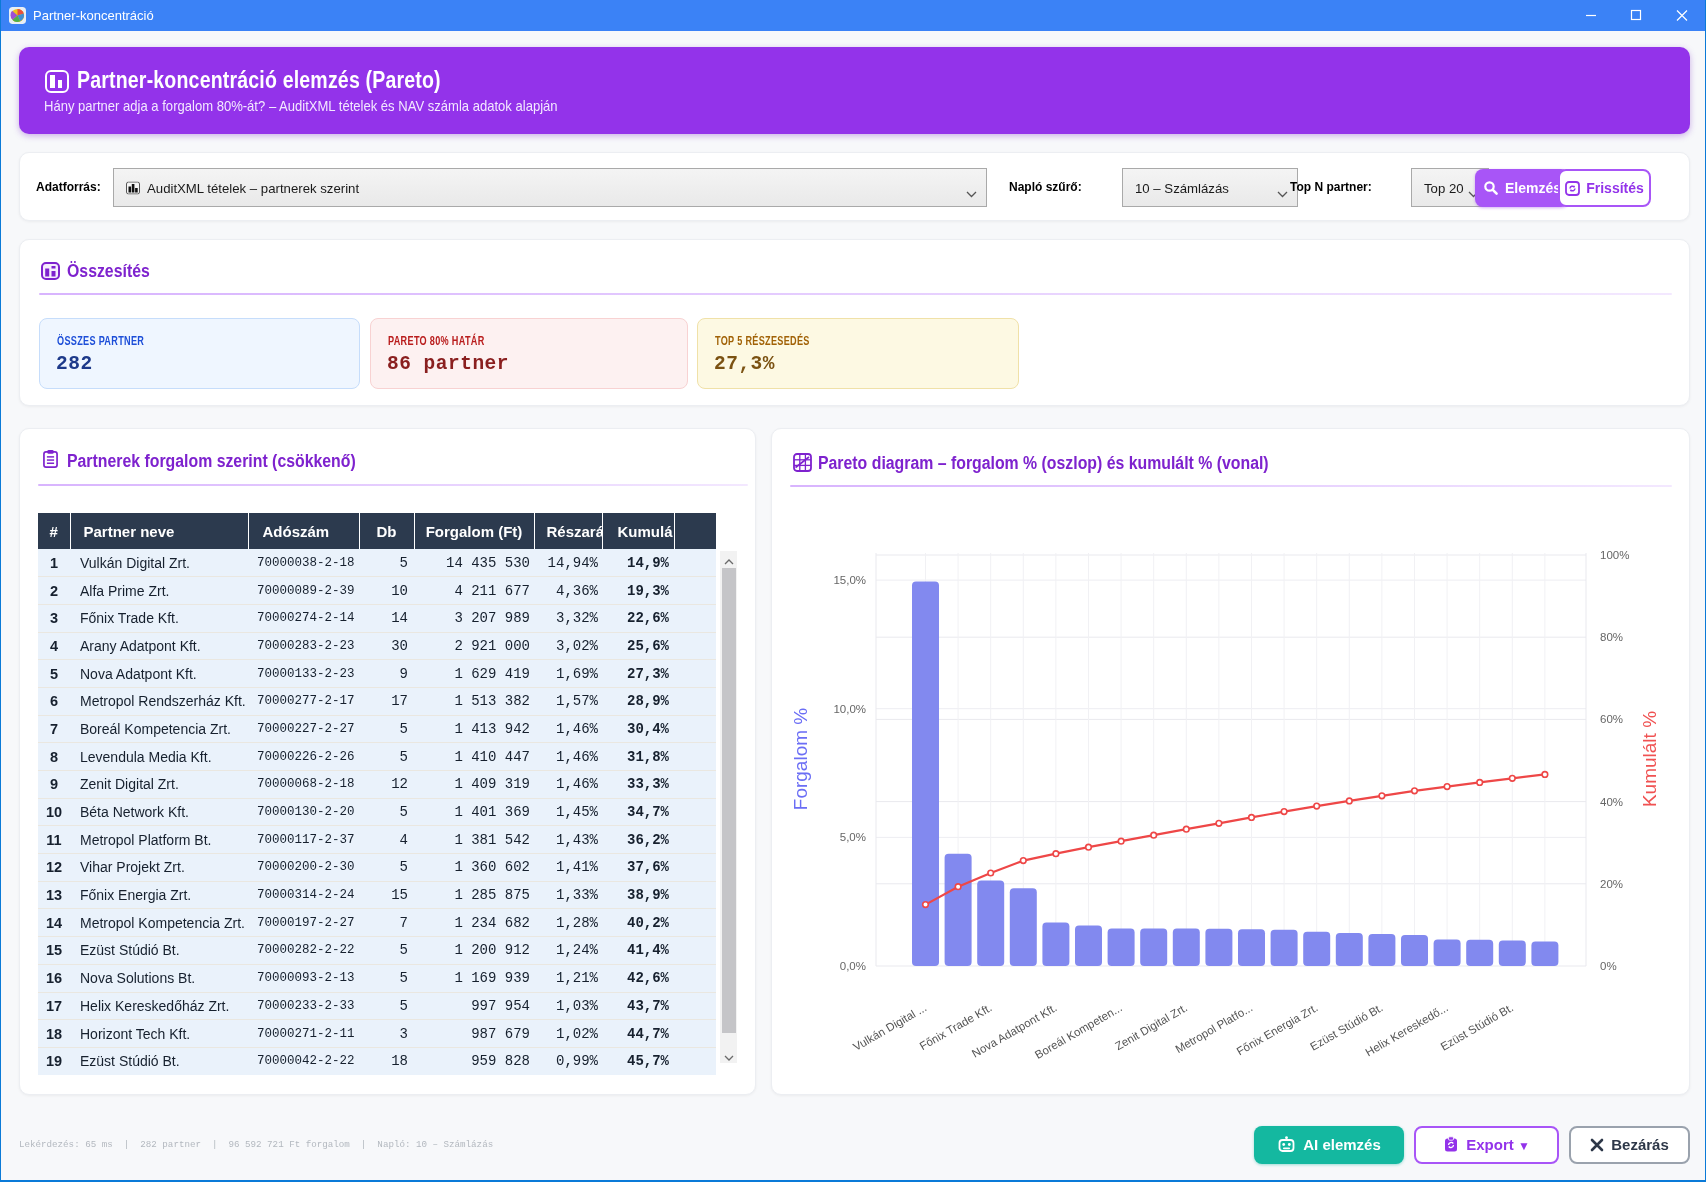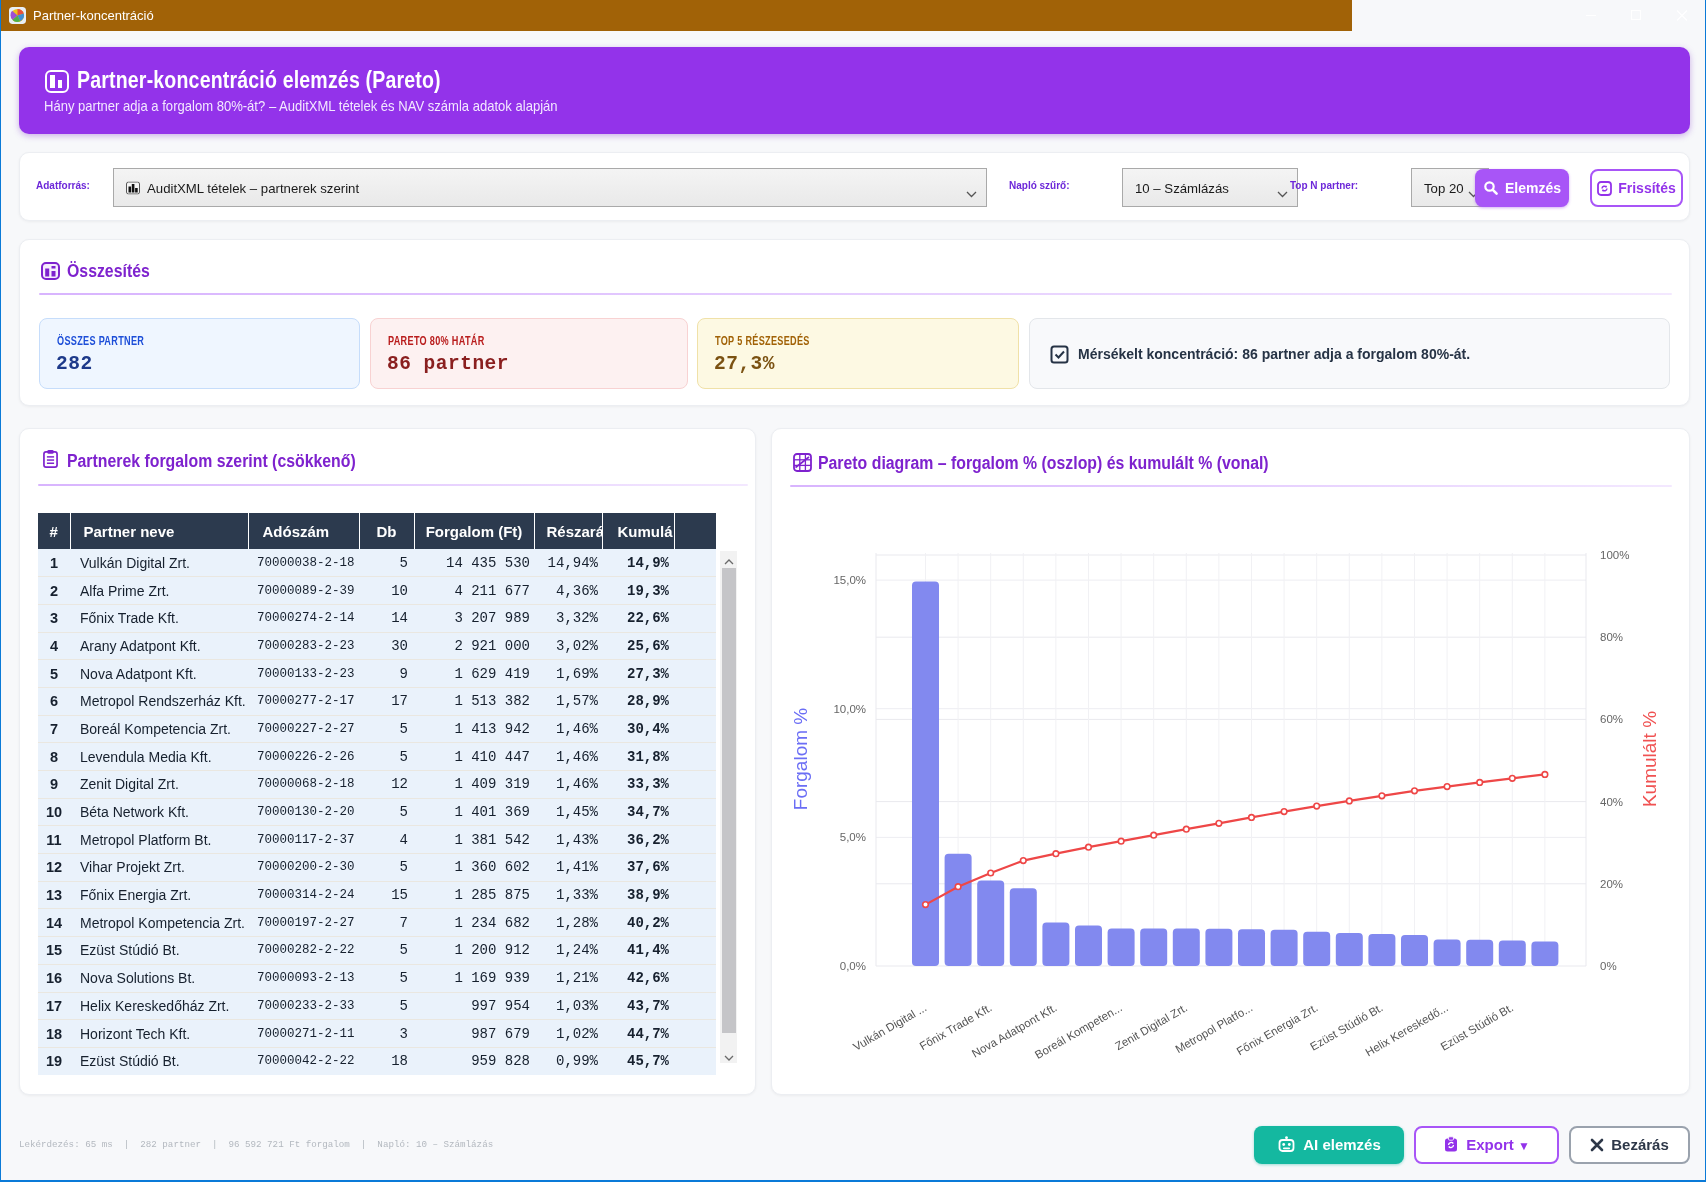--- a/index.html
+++ b/index.html
@@ -1,32 +1,32 @@
 <!DOCTYPE html>
 <html lang="hu"><head>
 <meta charset="utf-8">
 <title>Partner-koncentráció</title>
 <style>
 * { margin:0; padding:0; box-sizing:border-box; }
 html,body { width:1706px; height:1182px; overflow:hidden; }
 body { font-family:"Liberation Sans",sans-serif; background:#f7f8fa; position:relative;
   border-left:1px solid #0b7ad7; border-right:1px solid #0b7ad7; }
-.titlebar { position:absolute; left:-1px; top:0; width:1352px; height:31px; background:#a16207; color:#fff; }
+.titlebar { position:absolute; left:-1px; top:0; width:1706px; height:31px; background:#3b82f6; color:#fff; }
 .titlebar .tb-text { position:absolute; left:33px; top:8px; font-size:13px; }
 .appico { position:absolute; left:9px; top:7px; width:17px; height:17px; border-radius:3px; }
 .win-bottom { position:absolute; left:-1px; bottom:0; width:1706px; height:2px; background:#0a7ad8; }
 .panel { position:absolute; background:#fff; border:1px solid #eceef2; border-radius:10px; box-shadow:0 1px 3px rgba(0,0,0,.05); }
 .hero { position:absolute; left:18px; top:47px; width:1671px; height:87px; background:#9333ea; border-radius:10px; color:#fff; box-shadow:0 2px 6px rgba(120,40,200,.35);}
 .hero h1 { position:absolute; left:58px; top:20px; font-size:23px; font-weight:bold; letter-spacing:0.2px; transform:scaleX(0.85); transform-origin:left top;}
 .hero .sub { position:absolute; left:25px; top:50px; font-size:15px; color:#f3e8ff; transform:scaleX(0.87); transform-origin:left top; }
 .heroico { position:absolute; left:26px; top:23px; width:24px; height:23px; border:2.5px solid #fff; border-radius:6px; }
 .heroico .b1 { position:absolute; left:3px; top:3px; width:4.5px; height:12.5px; background:#fff; }
 .heroico .b2 { position:absolute; left:10.5px; top:7.5px; width:4.5px; height:8px; background:#fff; }
 .ctrl { left:18px; top:152px; width:1671px; height:69px; }
-.lbl { position:absolute; font-size:10px; font-weight:bold; color:#6d28d9; }
+.lbl { position:absolute; font-size:12px; font-weight:bold; color:#000000; }
 .sel { position:absolute; top:15px; height:39px; background:linear-gradient(#f4f4f4,#e9e9e9); border:1px solid #a9a9a9; font-size:13.2px; color:#1a1a1a; }
 .sel .ar { position:absolute; right:9px; top:17px; }
 .sel .tx { position:absolute; left:12px; top:50%; transform:translateY(-50%); white-space:nowrap; }
 .btn { position:absolute; top:16px; height:38px; border-radius:8px; font-weight:bold; font-size:14px; text-align:center; }
 .btn-purple { background:#a855f7; color:#fff; box-shadow:0 1px 3px rgba(150,60,230,.4); }
 .btn-outline { background:#fff; border:2px solid #a855f7; color:#9333ea; }
 .sum { left:18px; top:239px; width:1671px; height:167px; }
 .sec-title { position:absolute; font-size:18px; font-weight:bold; color:#7e22ce; white-space:nowrap; transform:scaleX(0.88); transform-origin:left top; }
 .sec-line { position:absolute; height:2px; background:linear-gradient(90deg,#d8b4fe,#f3e8ff); border-radius:1px; }
 .card { position:absolute; top:78px; height:71px; border-radius:8px; border:1px solid; }
@@ -104,21 +104,21 @@
   <div class="sel" style="left:1391px; width:78px;">
       <span class="tx">Top 20</span>
       <span class="ar"><svg width="11" height="7" viewBox="0 0 11 7">
           <polyline points="1,1 5.5,5.5 10,1" fill="none" stroke="#555" stroke-width="1.3"></polyline>
         </svg></span>
     </div>
   <div class="btn btn-purple" style="left:1455px; width:94px; line-height:38px;"><svg width="16" height="16" viewBox="0 0 16 16" style="vertical-align:-3px; margin-right:6px;">
         <circle cx="6.5" cy="6.5" r="4.2" fill="none" stroke="#fff" stroke-width="2.2"></circle>
         <line x1="9.8" y1="9.8" x2="13.6" y2="13.6" stroke="#fff" stroke-width="2.6" stroke-linecap="round"></line>
       </svg>Elemzés</div>
-  <div class="btn btn-outline" style="left:1570px; width:93px; line-height:34px;"><svg width="15" height="15" viewBox="0 0 15 15" style="vertical-align:-2.5px; margin-right:6px;">
+  <div class="btn btn-outline" style="left:1538px; width:93px; line-height:34px;"><svg width="15" height="15" viewBox="0 0 15 15" style="vertical-align:-2.5px; margin-right:6px;">
         <rect x="1" y="1" width="13" height="13" rx="3" fill="none" stroke="#9333ea" stroke-width="1.8"></rect>
         <path d="M5 7.5 a2.5 2.5 0 0 1 4.4 -1.4 M10 7.5 a2.5 2.5 0 0 1 -4.4 1.4" fill="none" stroke="#9333ea" stroke-width="1.5"></path>
         <path d="M9.6 4.4 l0.2 2 -1.9 -0.4 Z" fill="#9333ea"></path>
         <path d="M5.4 10.6 l-0.2 -2 1.9 0.4 Z" fill="#9333ea"></path>
       </svg>Frissítés</div>
 </div>
 
 <div class="panel sum">
   <svg width="19" height="18" viewBox="0 0 19 18" style="position:absolute; left:21px; top:22px;">
       <rect x="1" y="1" width="17" height="16" rx="4" fill="#f6edfd" stroke="#7e22ce" stroke-width="2"></rect>
@@ -132,27 +132,20 @@
     <div class="cl" style="color:#1d4ed8;">ÖSSZES PARTNER</div>
     <div class="cv" style="color:#1e3a8a;">282</div>
   </div>
   <div class="card" style="left:350px; width:318px; background:#fdf1f1; border-color:#f8d2d2;">
     <div class="cl" style="color:#b91c1c;">PARETO 80% HATÁR</div>
     <div class="cv" style="color:#8a1f1f;">86 partner</div>
   </div>
   <div class="card" style="left:677px; width:322px; background:#fdf9e3; border-color:#f0e1a8;">
     <div class="cl" style="color:#a16207;">TOP 5 RÉSZESEDÉS</div>
     <div class="cv" style="color:#7b5212;">27,3%</div>
-  </div>
-  <div class="card" style="left:1009px; width:641px; background:#f8f9fb; border-color:#e3e6ea;">
-    <svg width="19" height="19" viewBox="0 0 19 19" style="position:absolute; left:20px; top:26px;">
-        <rect x="1.5" y="1.5" width="16" height="16" rx="2.5" fill="none" stroke="#263345" stroke-width="2"></rect>
-        <path d="M5.5 9.5 l3 3 l5.5 -6" fill="none" stroke="#263345" stroke-width="2"></path>
-      </svg>
-    <div style="position:absolute; left:48px; top:27px; font-size:14px; font-weight:bold; color:#263345;">Mérsékelt koncentráció: 86 partner adja a forgalom 80%-át.</div>
   </div>
 </div>
 
 <div class="panel tblpanel">
   <svg width="15" height="18" viewBox="0 0 14 17" style="position:absolute; left:23px; top:21px;">
       <rect x="0.8" y="1.8" width="12.4" height="14.4" rx="2" fill="none" stroke="#7e22ce" stroke-width="1.6"></rect>
       <rect x="4" y="0" width="6" height="3.6" rx="1.2" fill="#7e22ce"></rect>
       <line x1="3.6" y1="6.5" x2="10.4" y2="6.5" stroke="#7e22ce" stroke-width="1.4"></line>
       <line x1="3.6" y1="9.5" x2="10.4" y2="9.5" stroke="#7e22ce" stroke-width="1.4"></line>
       <line x1="3.6" y1="12.5" x2="10.4" y2="12.5" stroke="#7e22ce" stroke-width="1.4"></line>

